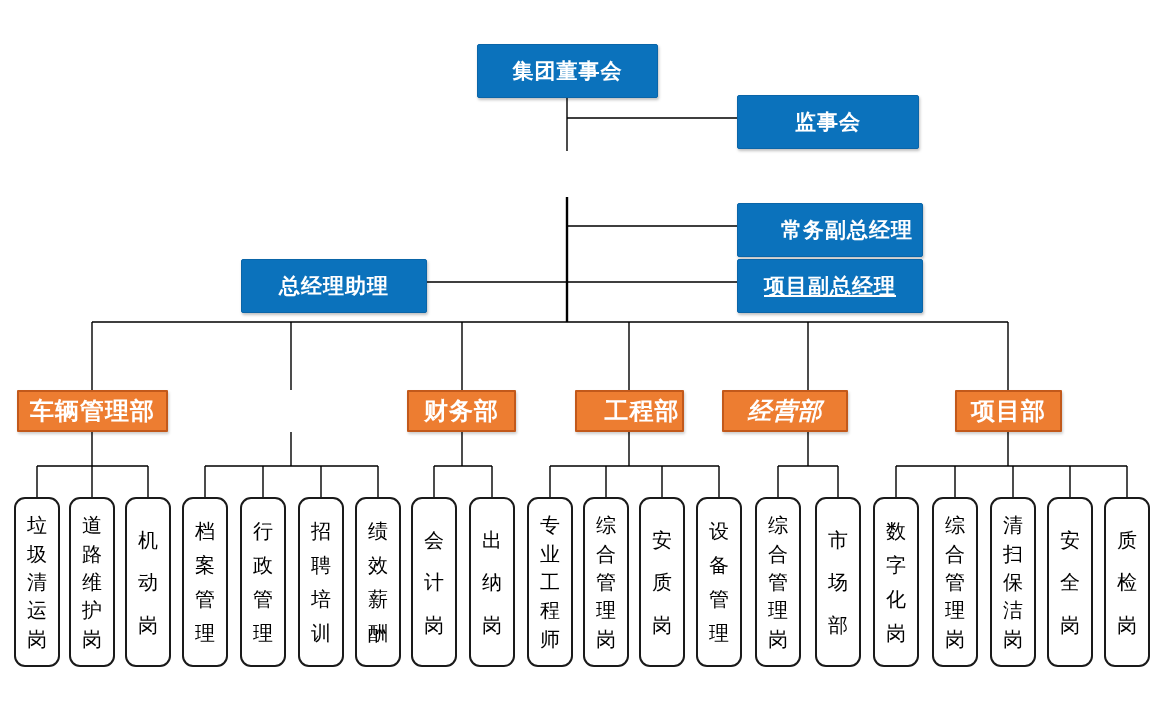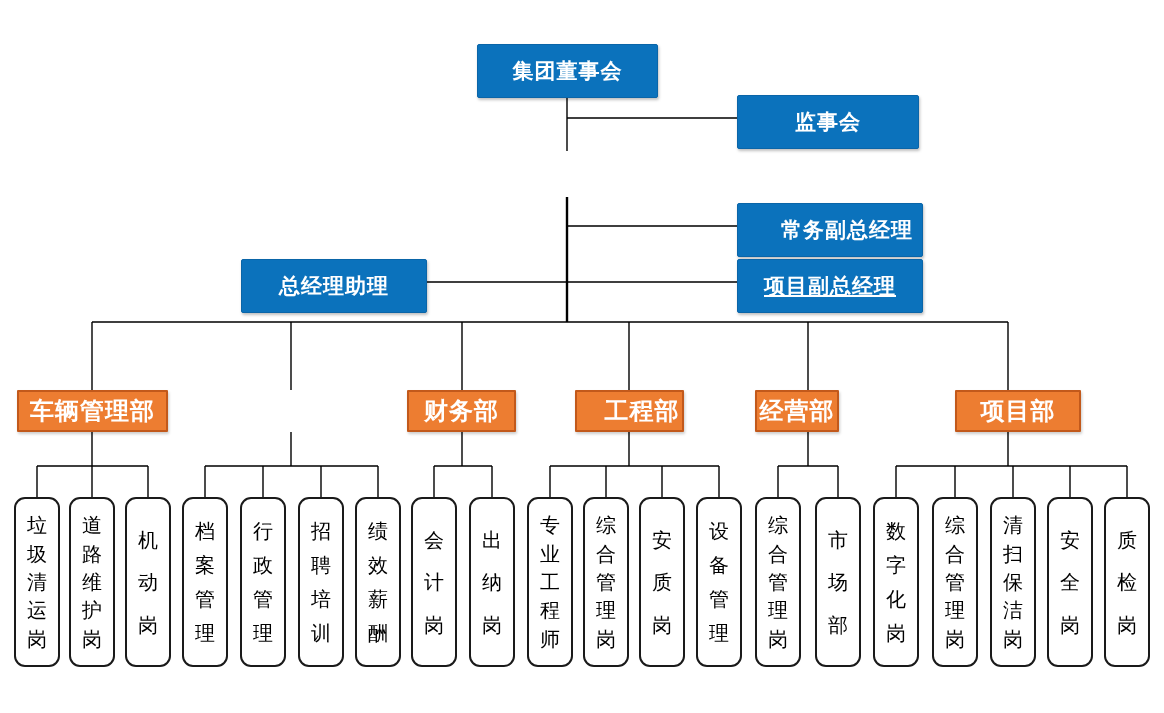--- a/index.html
+++ b/index.html
@@ -92,22 +92,22 @@
 
   <div class="node blue" style="left:477px; top:44px;  width:181px;">集团董事会</div>
   <div class="node blue" style="left:737px; top:95px;  width:182px;">监事会</div>
   <div class="node blue" style="left:737px; top:203px; width:186px;padding-left:34px;">常务副总经理</div>
   <div class="node blue" style="left:241px; top:259px; width:186px;">总经理助理</div>
   <div class="node blue" style="left:737px; top:259px; width:186px;text-decoration:underline;">项目副总经理</div>
 
   <div class="node orange" style="left:17px;  top:390px; width:151px;">车辆管理部</div>
   <div class="node orange" style="left:407px; top:390px; width:109px;">财务部</div>
   <div class="node orange" style="left:575px; top:390px; width:109px;padding-left:25px;">工程部</div>
-  <div class="node orange" style="left:755px; top:390px; width:84px;">经营部</div>
-  <div class="node orange" style="left:955px; top:390px; width:126px;">项目部</div>
+  <div class="node orange" style="left:722px; top:390px; width:126px;font-style:italic;">经营部</div>
+  <div class="node orange" style="left:955px; top:390px; width:107px;">项目部</div>
 
   <div class="leaf vtext" style="left:14px;">
       <span>垃</span>
       <span>圾</span>
       <span>清</span>
       <span>运</span>
       <span>岗</span>
     </div>
   <div class="leaf vtext" style="left:69px;">
       <span>道</span>

